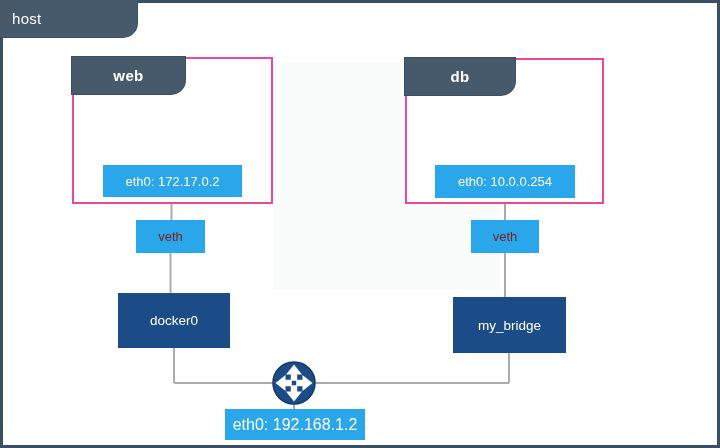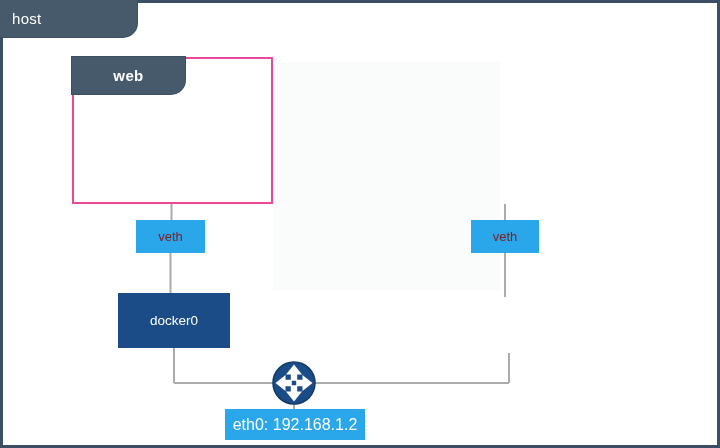--- a/index.html
+++ b/index.html
@@ -103,27 +103,35 @@
       <path d="M509 353 V383"></path>
       <path d="M174 383 H509"></path>
       <path d="M294 383 V409"></path>
     </g>
   </svg>
 
   <div class="container-box web">
     <div class="container-tab">
       <span>web</span>
     </div>
+    <div class="ip-label">eth0: 172.17.0.2</div>
   </div>
 
+  <div class="container-box db">
+    <div class="container-tab">
+      <span>db</span>
+    </div>
+    <div class="ip-label">eth0: 10.0.0.254</div>
+  </div>
 
   <div class="veth left">veth</div>
   <div class="veth right">veth</div>
 
   <div class="bridge docker0">docker0</div>
+  <div class="bridge mybridge">my_bridge</div>
 
   <svg class="router" width="46" height="46" viewBox="0 0 46 46">
     <circle cx="23" cy="23" r="21" fill="#1B4C87" stroke="#123A66" stroke-width="1.5"></circle>
     <g fill="#ffffff">
       <path d="M23 4.5 L31 14.5 L26.2 14.5 L26.2 20.8 L19.8 20.8 L19.8 14.5 L15 14.5 Z"></path>
       <path d="M23 4.5 L31 14.5 L26.2 14.5 L26.2 20.8 L19.8 20.8 L19.8 14.5 L15 14.5 Z" transform="rotate(90 23 23)"></path>
       <path d="M23 4.5 L31 14.5 L26.2 14.5 L26.2 20.8 L19.8 20.8 L19.8 14.5 L15 14.5 Z" transform="rotate(180 23 23)"></path>
       <path d="M23 4.5 L31 14.5 L26.2 14.5 L26.2 20.8 L19.8 20.8 L19.8 14.5 L15 14.5 Z" transform="rotate(270 23 23)"></path>
     </g>
   </svg>

